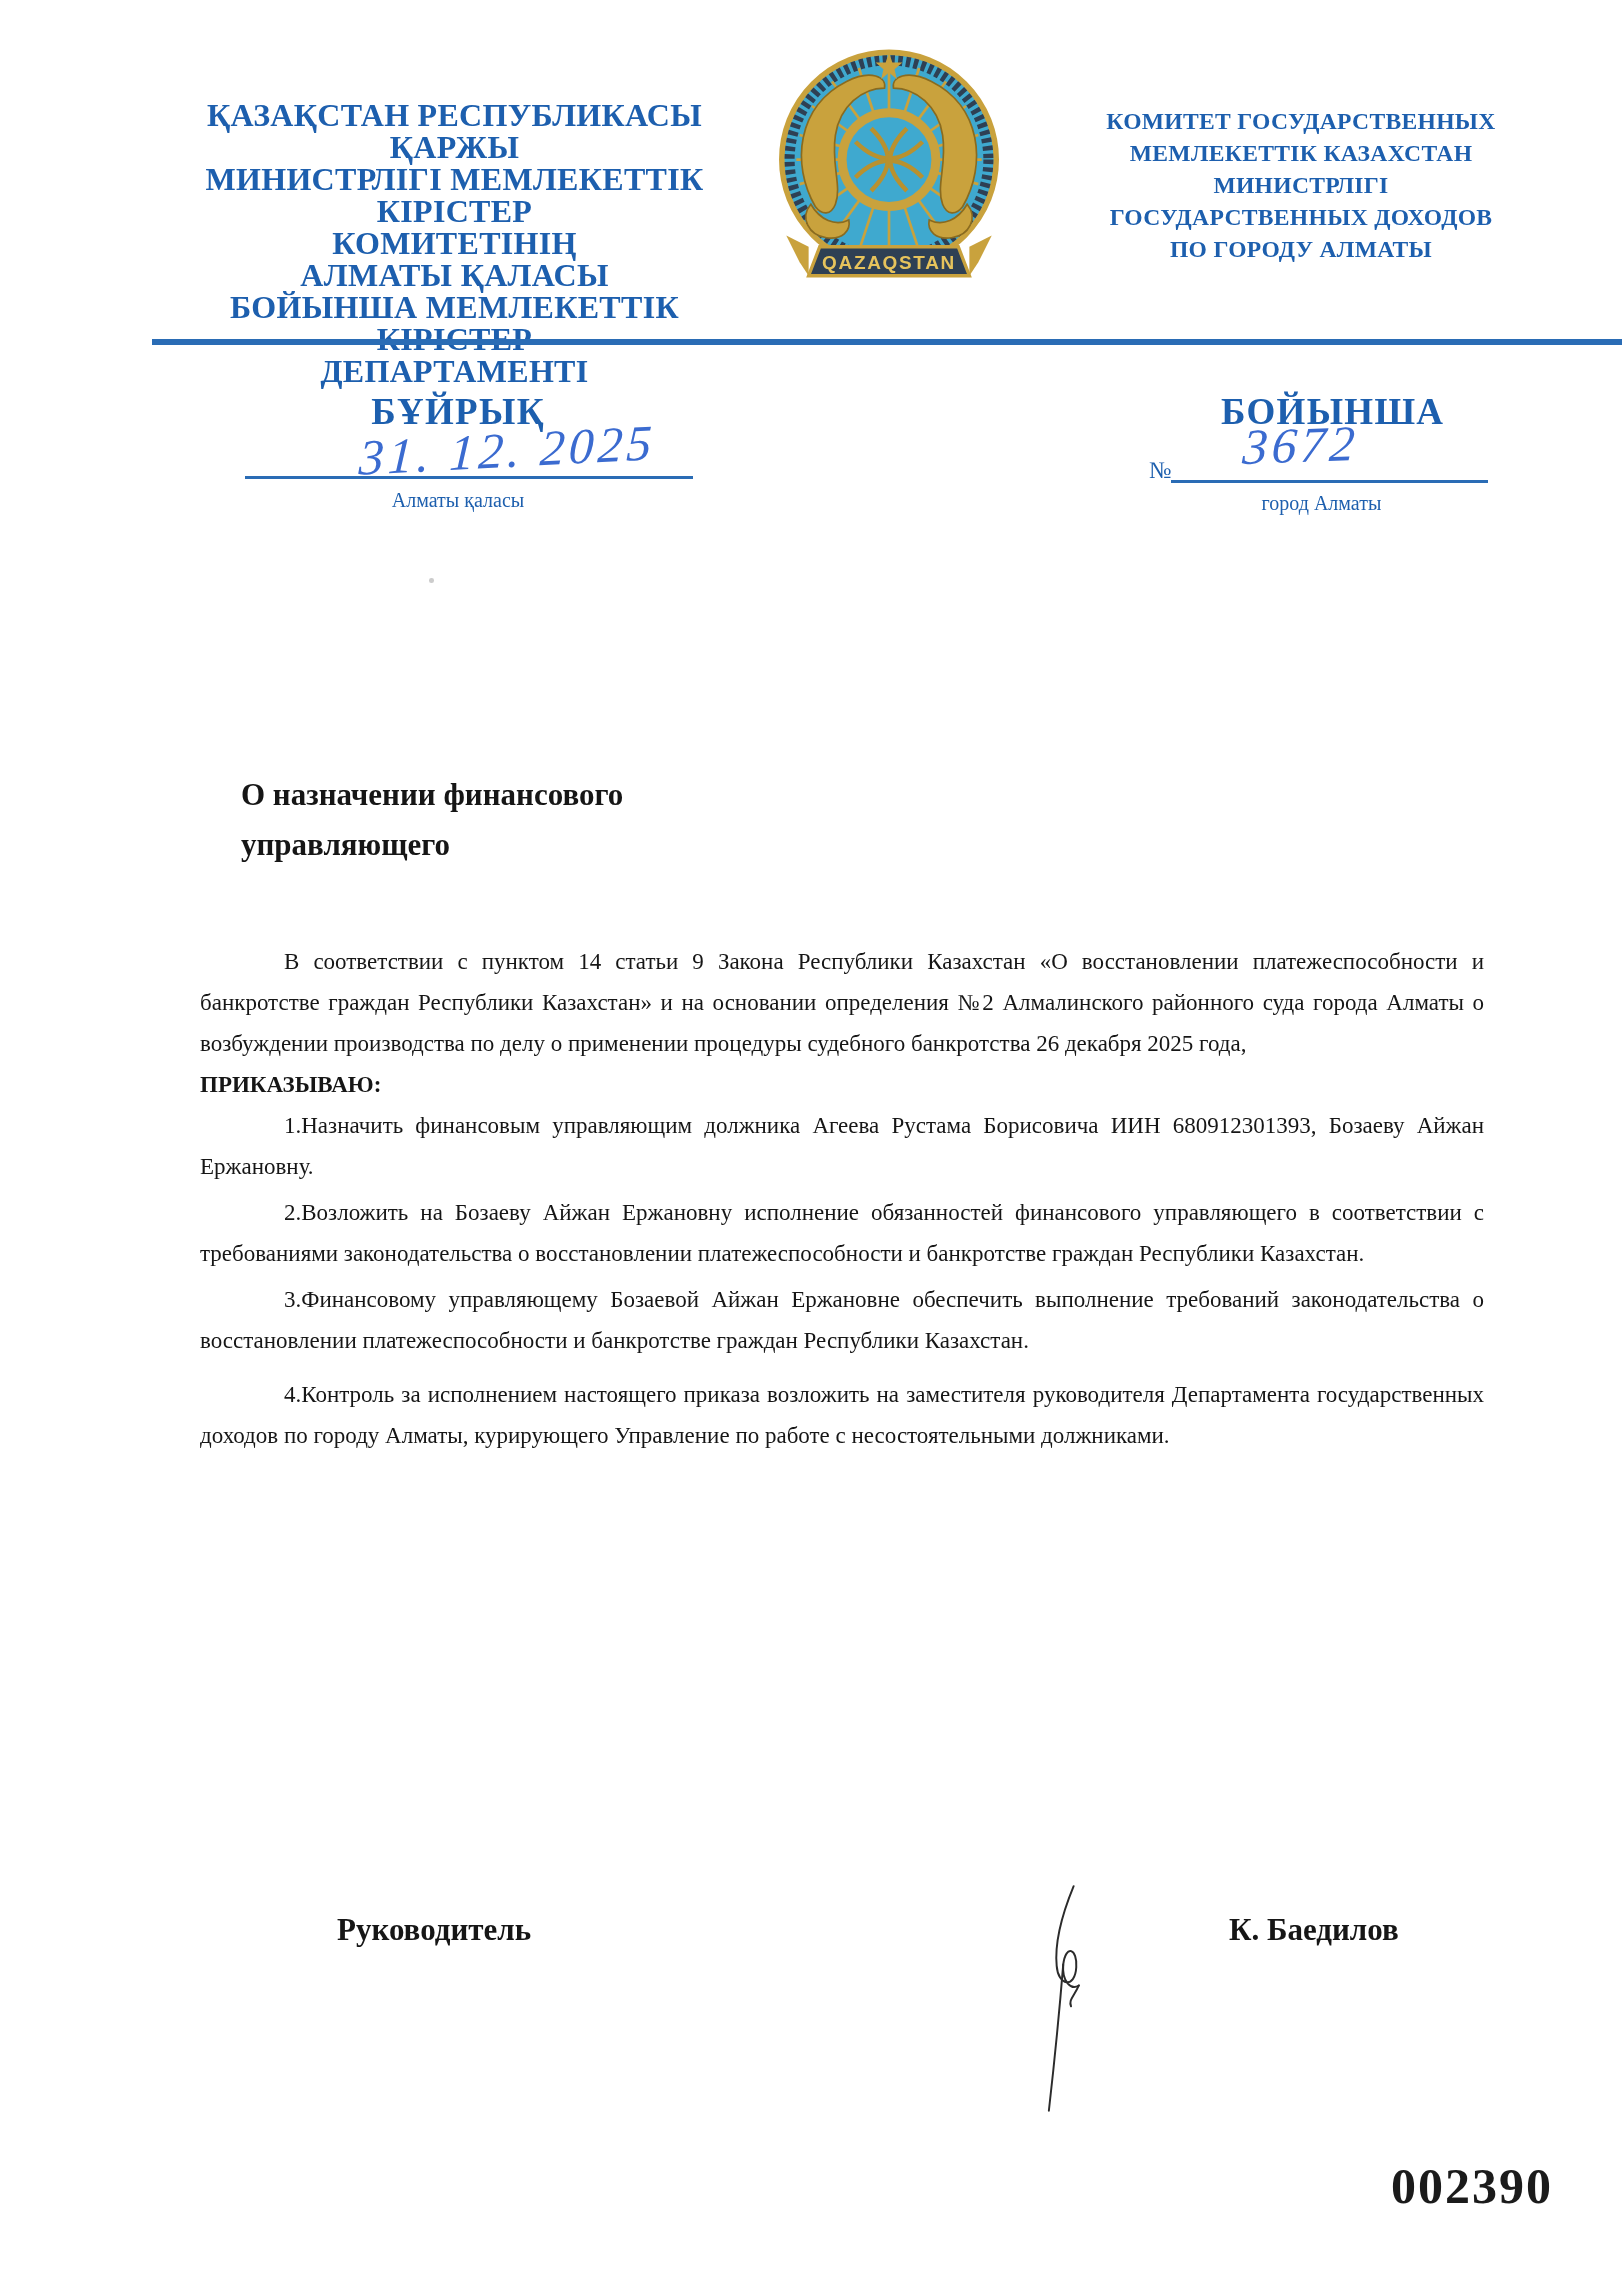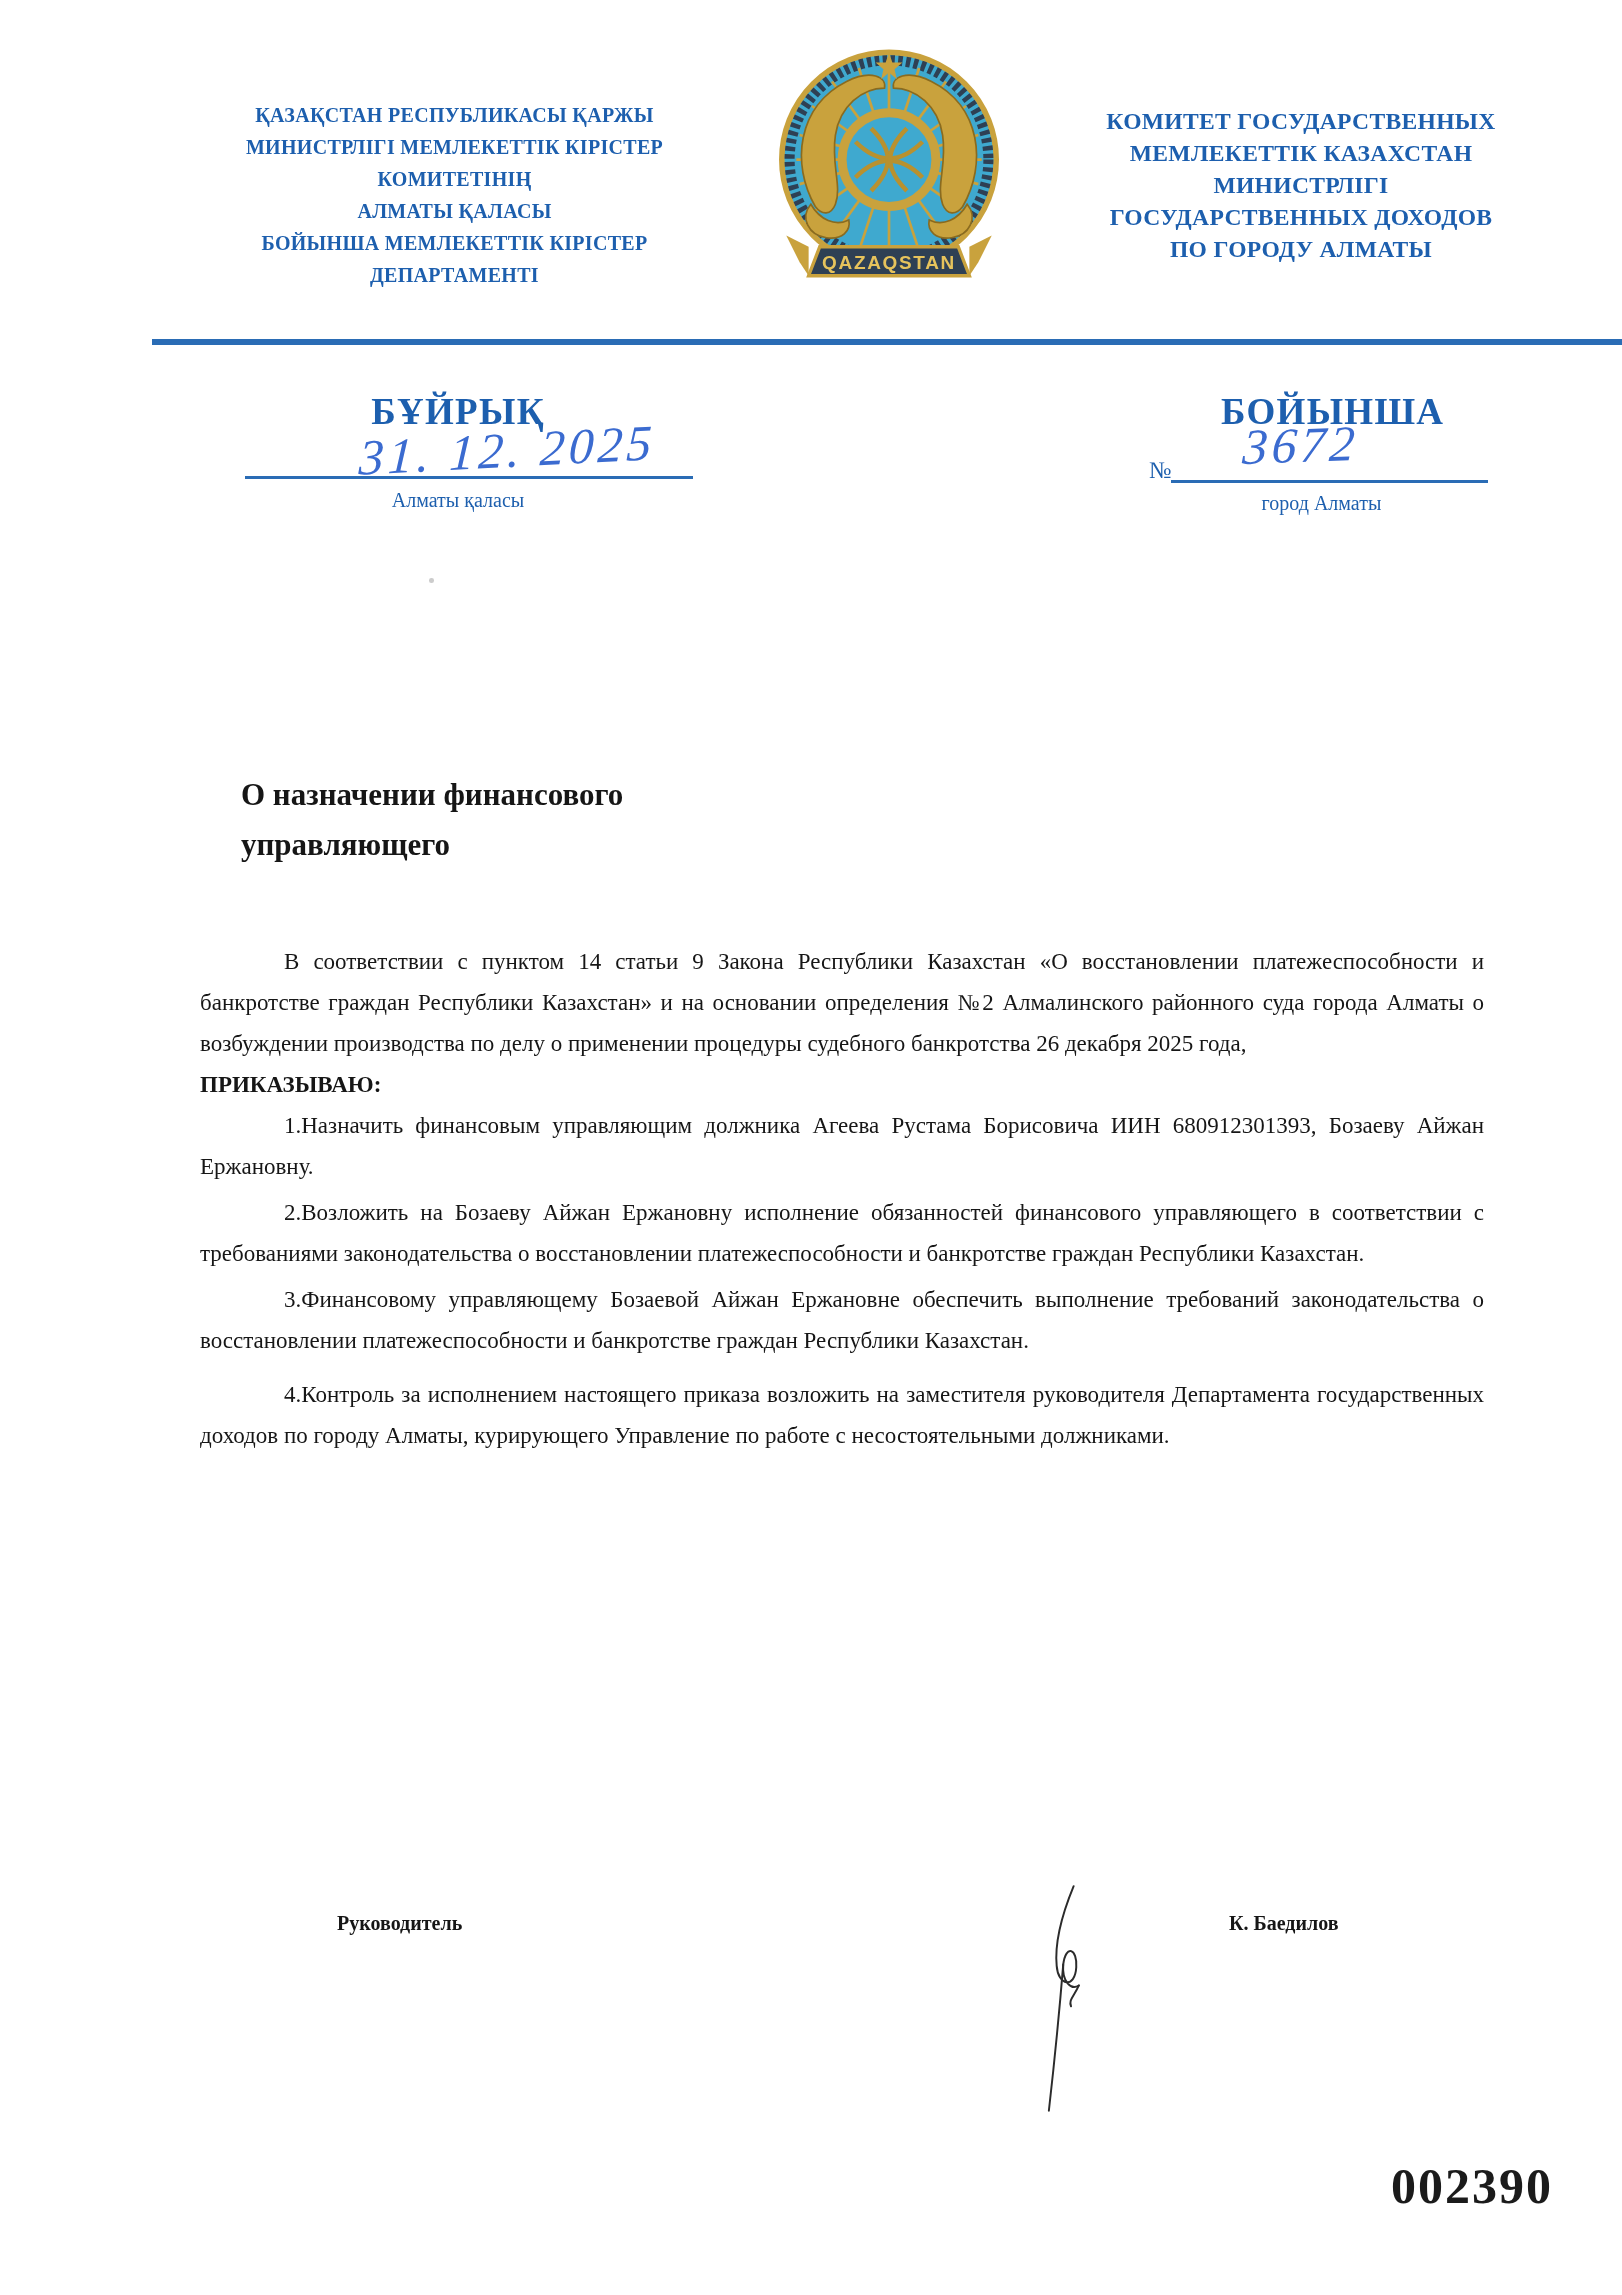--- a/index.html
+++ b/index.html
@@ -17,21 +17,21 @@
     font-family:"Liberation Serif", serif;
   }
   .abs{position:absolute;}
   
   .letterhead{
     color:var(--header-blue);
     text-align:center;
     font-weight:bold;
     letter-spacing:0.3px;
   }
-  #header-left{left:157px;top:99px;width:595px;font-size:20px;line-height:32px;}
+  #header-left{left:157px;top:99px;width:595px;font-size:32px;line-height:32px;}
   #header-right{left:1013px;top:105px;width:576px;font-size:23.6px;line-height:32px;}
   #emblem{left:777px;top:39px;width:224px;height:268px;}
   #blue-rule{left:152px;top:339px;width:1471px;height:5.9px;background:var(--rule-blue);}
   
   .order-heading{
     color:var(--header-blue);
     font-weight:bold;
     font-size:37px;
     text-align:center;
     letter-spacing:1.3px;
@@ -69,21 +69,21 @@
     font-size:23px;line-height:41px;
     color:var(--text-black);
     text-align:justify;
   }
   #doc-body p{margin:0;padding:0;text-indent:84px;}
   #doc-body p.no-indent{text-indent:0;}
   #resolution-word{font-weight:bold;text-indent:0;margin-bottom:17px;}
   #doc-body p.item{margin-bottom:5.2px;}
   #doc-body p.item-last{margin-top:13px;}
   
-  .sig-text{font-size:20px;font-weight:bold;color:var(--text-black);white-space:nowrap;}
+  .sig-text{font-size:31px;font-weight:bold;color:var(--text-black);white-space:nowrap;}
   #signature-label{left:337px;top:1912px;}
   #signer-name{left:1229px;top:1912px;}
   #signature-stroke{left:1011px;top:1882px;width:124px;height:233px;}
   
   #serial-number{
     left:1391px;top:2157px;
     font-size:50px;font-weight:bold;
     letter-spacing:2px;
     color:#1b1b1b;
     white-space:nowrap;

